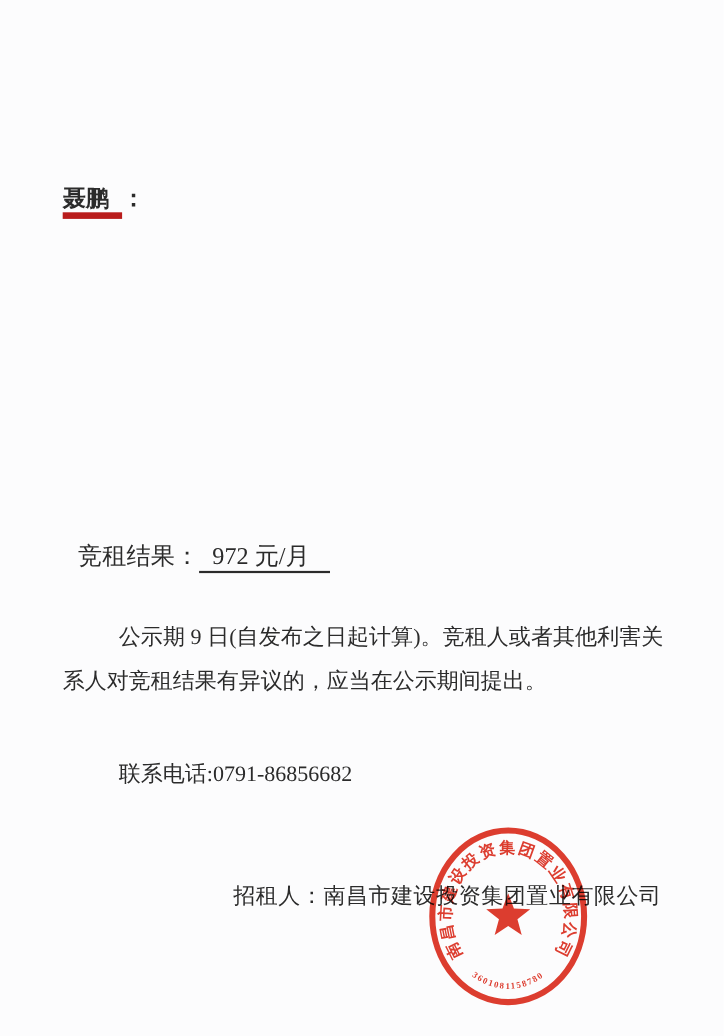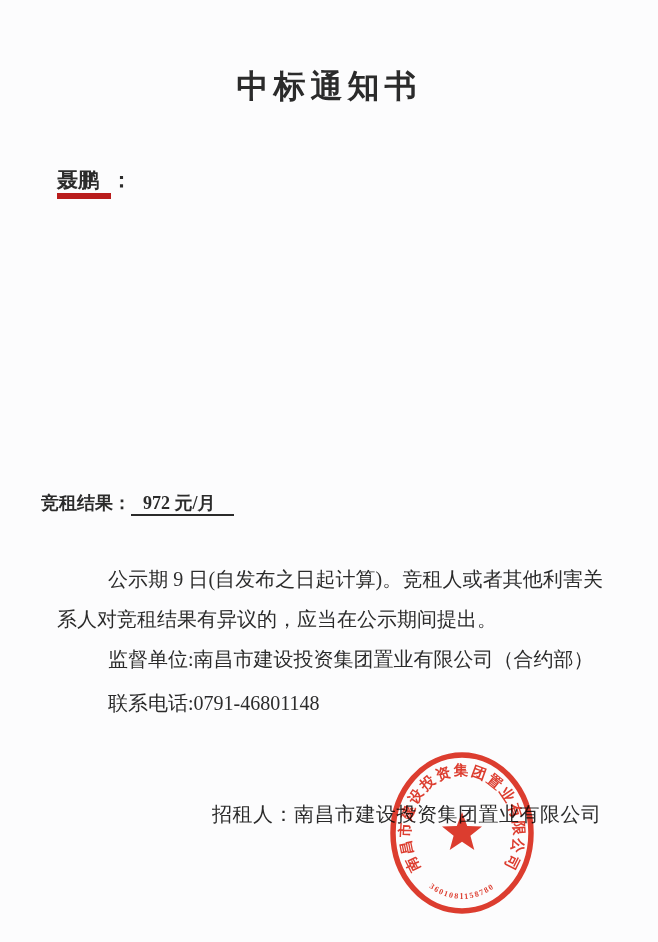--- a/index.html
+++ b/index.html
@@ -42,23 +42,23 @@
     word-break: break-all;
   }
   .emph {
     font-weight: 700;
     text-decoration: underline;
     text-decoration-thickness: 1.5px;
     text-underline-offset: 5px;
   }
   .result-line {
     position: absolute;
-    top: 491px; left: 41px;
-    font-size: 18px;
-    font-weight: 700;
+    top: 491px; left: 71px;
+    font-size: 22px;
+    font-weight: 400;
   }
   .result-value {
     border-bottom: 2px solid #2b2b2b;
     padding: 0 18px 1px 12px;
   }
   .notice-para {
     position: absolute;
     top: 559px; left: 57px; width: 546px;
     margin: 0;
     font-size: 20px;
@@ -104,32 +104,30 @@
     font-weight: 700;
   }
   .stamp .company-arc-text { font-size: 14.5px; letter-spacing: 2px; }
   .stamp .code-arc-text { font-size: 8px; letter-spacing: 1.5px; }
 </style>
 </head>
 <body>
 
 <div class="page">
 
-  <div class="title">中标通知书</div>
 
   <div class="recipient-line"><span class="recipient-name">聂鹏</span><span>：</span></div>
 
 
   <div class="result-line"><span>竞租结果：</span><span class="result-value">972 元/月</span></div>
 
   <p class="notice-para">公示期 9 日(自发布之日起计算)。竞租人或者其他利害关系人对竞租结果有异议的，应当在公示期间提出。</p>
 
-  <div class="supervisor-line">监督单位:南昌市建设投资集团置业有限公司（合约部）</div>
 
-  <div class="phone-line">联系电话:0791-46801148</div>
+  <div class="phone-line">联系电话:0791-86856682</div>
 
   <div class="sig-lessor">招租人：南昌市建设投资集团置业有限公司</div>
 
 
   <svg class="stamp" viewBox="0 0 150 166" xmlns="http://www.w3.org/2000/svg">
     <defs>
       <path id="companyArc" d="M 31.4,116.3 A 52,58 0 1 1 116.6,116.3" fill="none"></path>
       <path id="codeArc" d="M 29.6,125.4 A 58,66 0 0 0 118.4,125.4" fill="none"></path>
     </defs>
     <ellipse cx="74" cy="83" rx="69" ry="78" fill="none" stroke-width="5.5" stroke="#dd2c1d"></ellipse>

